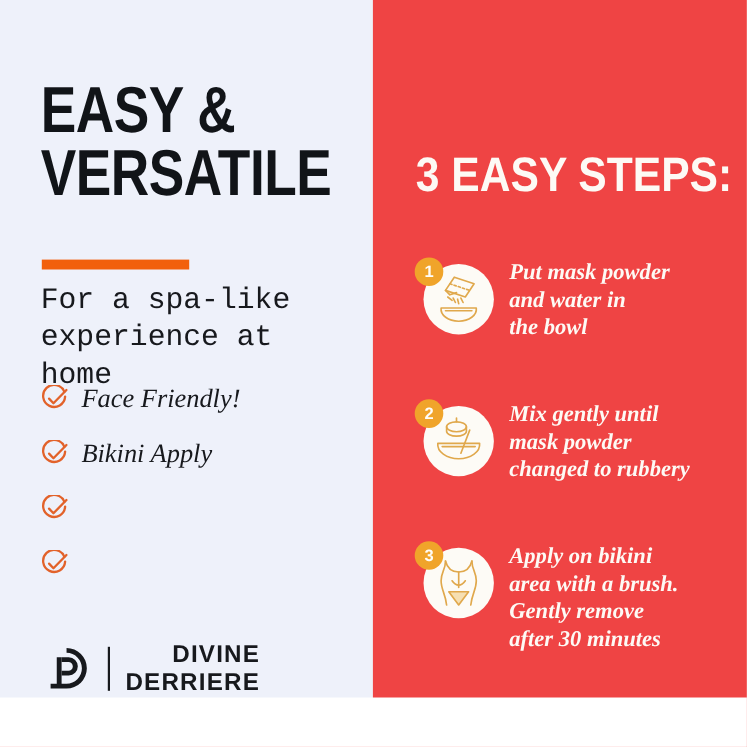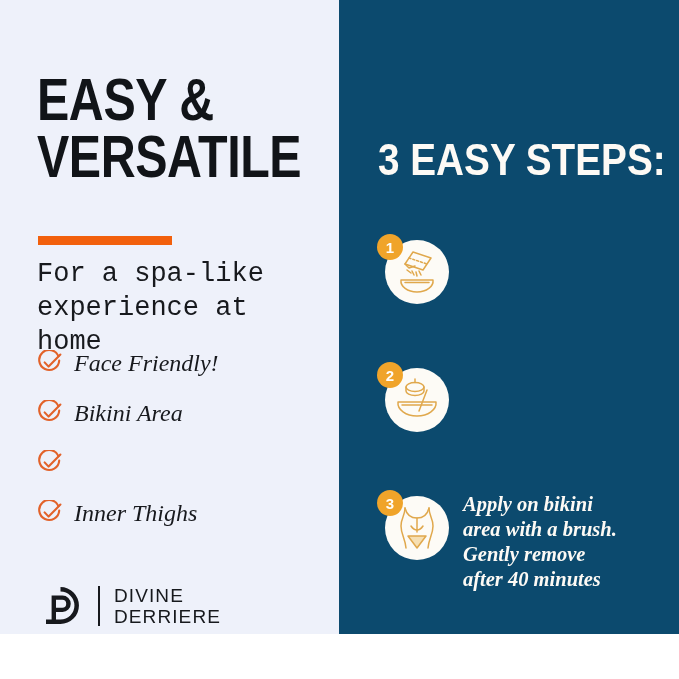--- a/index.html
+++ b/index.html
@@ -111,35 +111,36 @@
     display: block;
   }
   .logo-divider {
     width: 2px;
     height: 40px;
     background: #17191d;
     margin: 0 14px 0 15px;
   }
   .logo-text {
     font-family: "Liberation Sans", sans-serif;
-    font-weight: 400;
-    font-size: 19px;
+    font-weight: 700;
+    font-size: 22px;
     line-height: 1.12;
     letter-spacing: 1.1px;
     color: #17191d;
     text-transform: uppercase;
     white-space: pre-line;
+    text-align: right;
   }
 
   
   .right-panel {
     position: relative;
     width: 340px;
     height: 679px;
-    background: #0c4a6e;
+    background: #ef4444;
     flex: 0 0 340px;
     box-sizing: border-box;
   }
   .steps-title {
     position: absolute;
     left: 39px;
     top: 138px;
     font-family: "Liberation Sans Narrow", "Liberation Sans", sans-serif;
     font-weight: 700;
     font-size: 44px;
@@ -237,36 +238,35 @@
           <path d="M7.6 12.4 L11.6 16.6 L23.4 4.6" fill="none" stroke="#e2622a" stroke-width="2.1" stroke-linecap="round" stroke-linejoin="round"></path>
         </svg>
         <span class="check-label">Face Friendly!</span>
       </li>
 
       <li class="check-item">
         <svg class="check-icon" viewBox="0 0 26 26">
           <path d="M21.5 6.2 A10 10 0 1 0 22.2 10.6" fill="none" stroke="#e2622a" stroke-width="2.1" stroke-linecap="round"></path>
           <path d="M7.6 12.4 L11.6 16.6 L23.4 4.6" fill="none" stroke="#e2622a" stroke-width="2.1" stroke-linecap="round" stroke-linejoin="round"></path>
         </svg>
-        <span class="check-label">Bikini Area</span>
+        <span class="check-label">Bikini Apply</span>
       </li>
 
       <li class="check-item">
         <svg class="check-icon" viewBox="0 0 26 26">
           <path d="M21.5 6.2 A10 10 0 1 0 22.2 10.6" fill="none" stroke="#e2622a" stroke-width="2.1" stroke-linecap="round"></path>
           <path d="M7.6 12.4 L11.6 16.6 L23.4 4.6" fill="none" stroke="#e2622a" stroke-width="2.1" stroke-linecap="round" stroke-linejoin="round"></path>
         </svg>
       </li>
 
       <li class="check-item">
         <svg class="check-icon" viewBox="0 0 26 26">
           <path d="M21.5 6.2 A10 10 0 1 0 22.2 10.6" fill="none" stroke="#e2622a" stroke-width="2.1" stroke-linecap="round"></path>
           <path d="M7.6 12.4 L11.6 16.6 L23.4 4.6" fill="none" stroke="#e2622a" stroke-width="2.1" stroke-linecap="round" stroke-linejoin="round"></path>
         </svg>
-        <span class="check-label">Inner Thighs</span>
       </li>
 
     </ul>
 
     <div class="logo">
       <svg class="logo-mark" viewBox="0 0 46 46">
         <path d="M23.5 4 A18.5 18.5 0 1 1 23.4 41 L9 41 L9 36.5 L23.4 36.5 A14 14 0 1 0 23.5 8.5 Z" fill="#17191d"></path>
         <path d="M19 12.5 L19 40.5 L14.6 40.5 L14.6 12.5 Z" fill="#17191d"></path>
         <path d="M19 12.5 L25.5 12.5 A8.2 8.2 0 0 1 25.5 29 L19 29 L19 24.8 L25.2 24.8 A4 4 0 0 0 25.2 16.8 L19 16.8 Z" fill="#17191d"></path>
         <circle cx="23.5" cy="22.5" r="18.5" fill="none" stroke="#17191d" stroke-width="0"></circle>
@@ -293,38 +293,44 @@
                 <path d="M24 18 L42 24" stroke-dasharray="2 2"></path>
                 <path d="M20 24 L24 28 L30 26"></path>
                 <path d="M22 30 L26 33 M27 31 L29 35 M31 32 L32 36 M34 31 L36 35"></path>
                 <path d="M16 40 L48 40 A16 11 0 0 1 32 52 A16 11 0 0 1 16 40 Z"></path>
                 <path d="M20 42.5 L44 42.5"></path>
               </g>
             </svg>
           </div>
           <div class="step-badge">1</div>
         </div>
+        <div class="step-text">Put mask powder
+and water in
+the bowl</div>
       </div>
 
       <div class="step">
         <div class="step-icon-wrap">
           <div class="step-circle">
             <svg viewBox="0 0 64 64">
               <g fill="none" stroke="#e0a84c" stroke-width="1.5" stroke-linecap="round" stroke-linejoin="round">
                 <ellipse cx="30" cy="19" rx="9" ry="4.5"></ellipse>
                 <path d="M30 14.5 L30 11"></path>
                 <path d="M21 19 L21 23 A9 4.5 0 0 0 39 23 L39 19"></path>
                 <path d="M13 34 L51 34 A19 13 0 0 1 32 48 A19 13 0 0 1 13 34 Z"></path>
                 <path d="M17 37 L47 37"></path>
                 <path d="M42 22 L34 43"></path>
               </g>
             </svg>
           </div>
           <div class="step-badge">2</div>
         </div>
+        <div class="step-text">Mix gently until
+mask powder
+changed to rubbery</div>
       </div>
 
       <div class="step">
         <div class="step-icon-wrap">
           <div class="step-circle">
             <svg viewBox="0 0 64 64">
               <g fill="none" stroke="#e0a84c" stroke-width="1.5" stroke-linecap="round" stroke-linejoin="round">
                 <path d="M20 12 C20 20 16 22 16 30 C16 38 20 42 21 52"></path>
                 <path d="M44 12 C44 20 48 22 48 30 C48 38 44 42 43 52"></path>
                 <path d="M20 12 C22 20 27 22 32 22 C37 22 42 20 44 12"></path>
@@ -332,20 +338,20 @@
                 <path d="M26 30 C28 33 30 34 32 34 C34 34 36 33 38 30"></path>
                 <path d="M23 40 L41 40 L32 52 Z" fill="#f6dfb2" stroke="#e0a84c"></path>
               </g>
             </svg>
           </div>
           <div class="step-badge">3</div>
         </div>
         <div class="step-text">Apply on bikini
 area with a brush.
 Gently remove
-after 40 minutes</div>
+after 30 minutes</div>
       </div>
 
     </div>
 
   </div>
 
 </div>
 
 </body></html>

